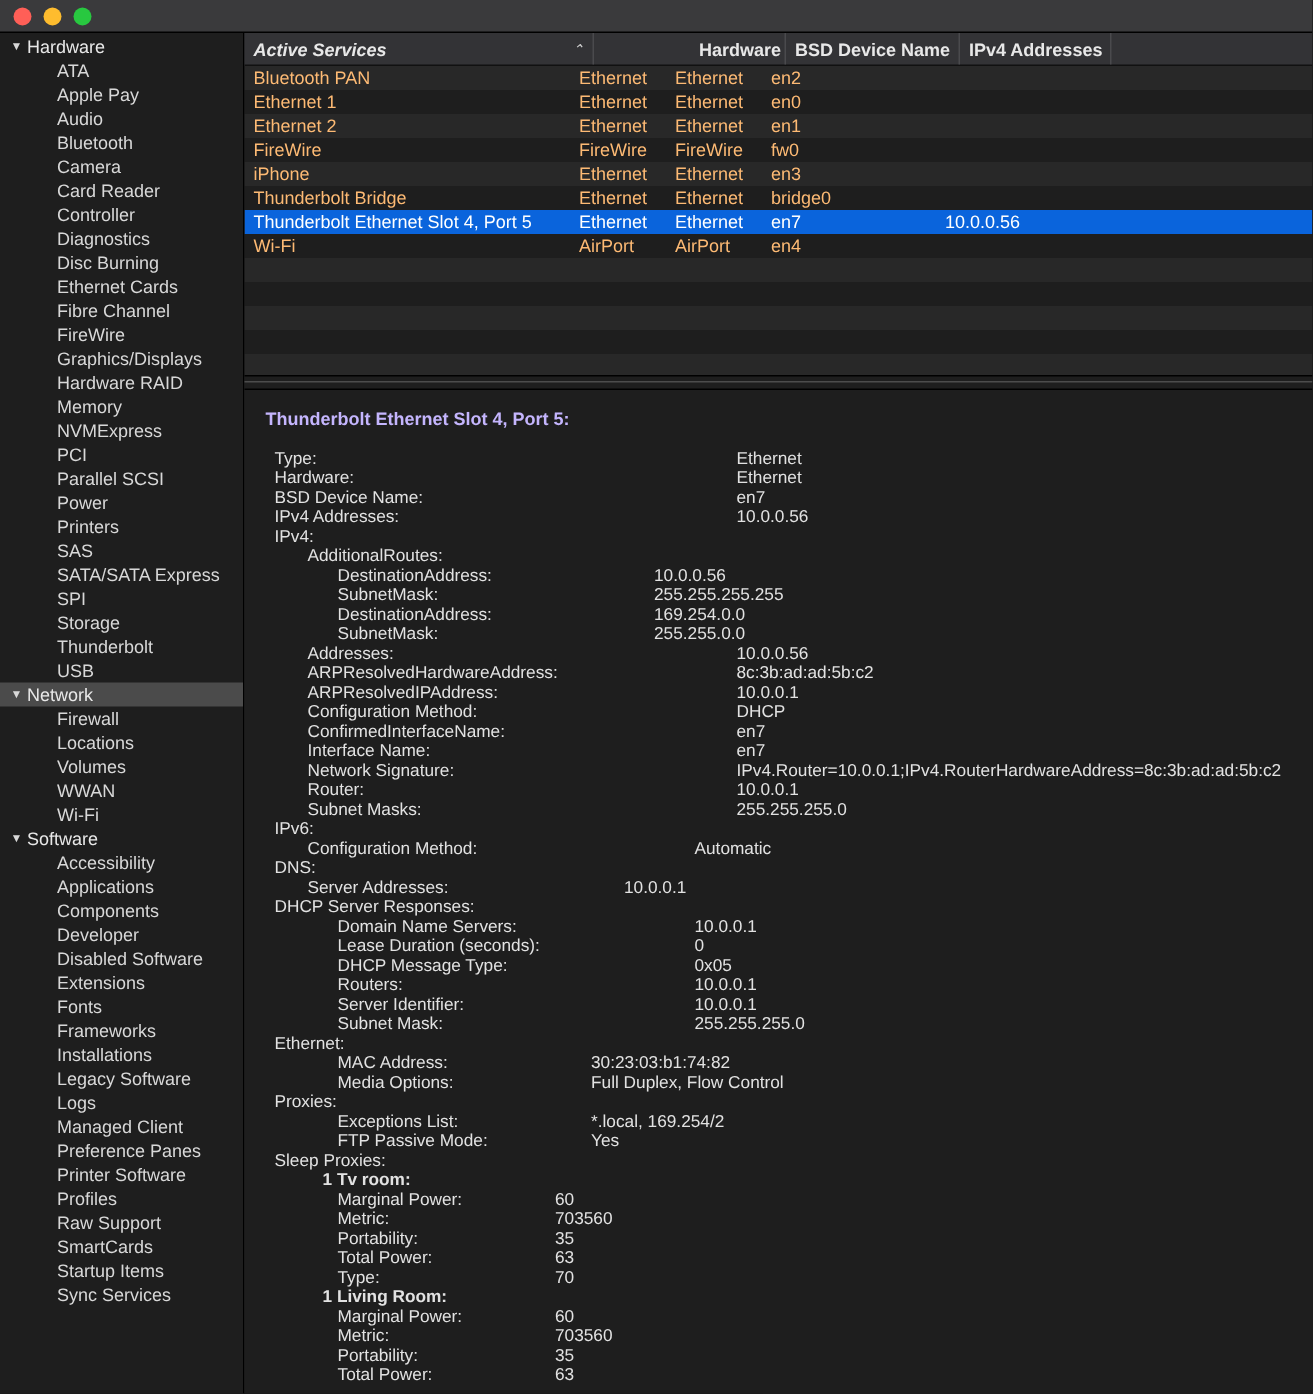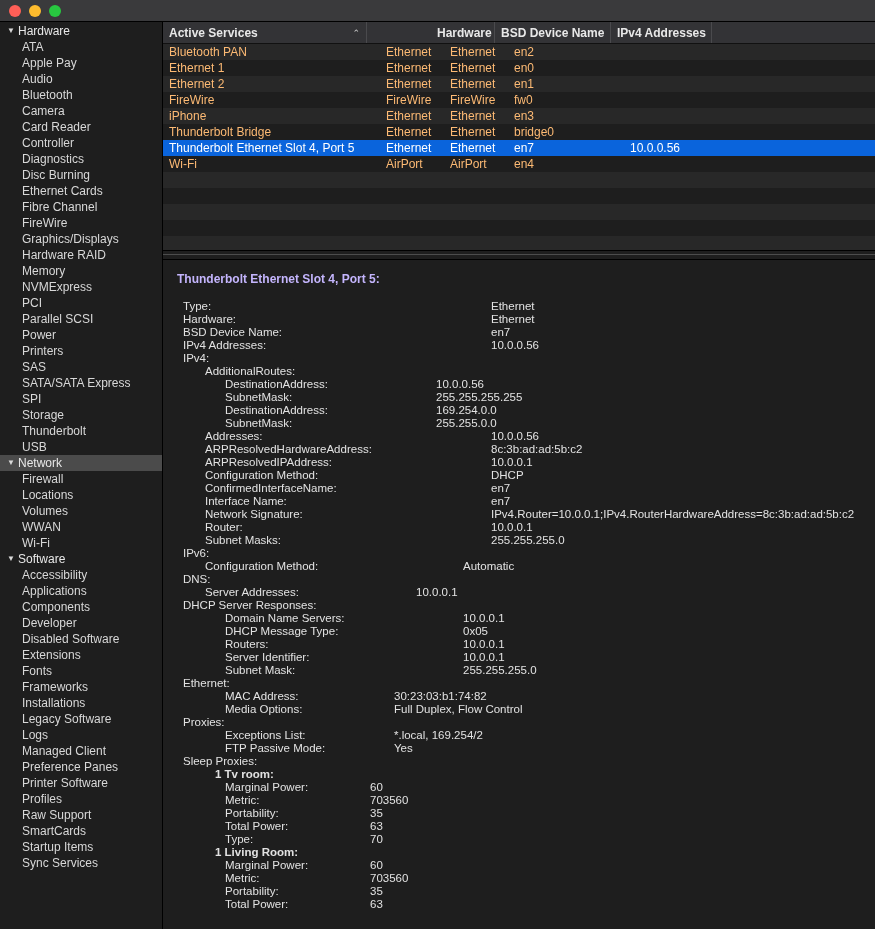--- a/index.html
+++ b/index.html
@@ -40,21 +40,21 @@
     overflow:hidden;
     padding-top:1px;
   }
   .side-row {
     height:16px; line-height:16px;
     font-size:12px; color:#d8d8d8;
     white-space:nowrap; overflow:hidden;
     display:flex; align-items:center;
   }
   .side-row.group { padding-left:7px; color:#e8e8e8; }
-  .side-row.child { padding-left:22px; }
+  .side-row.child { padding-left:38px; }
   .side-row.selected { background:#4b4b4b; }
   .tri {
     display:inline-block; width:9px; margin-right:2px;
     font-size:8px; line-height:16px; color:#d8d8d8;
   }
 
   
   .right { flex:1 1 auto; display:flex; flex-direction:column; min-width:0; background:#1e1e1e; }
 
   
@@ -66,21 +66,21 @@
     font-size:12px; font-weight:bold; color:#e8e8e8;
     position:relative;
   }
   .th {
     display:flex; align-items:center;
     padding-left:6px;
     border-right:1px solid #4a4a4d;
     overflow:hidden; white-space:nowrap;
     position:relative;
   }
-  .th.c0 { width:204px; }
+  .th.c0 { width:233px;font-style:italic; }
   .th.c1 { width:64px;margin-top:34px; }
   .th.c2 { width:64px; }
   .th.c3 { width:116px; }
   .th.c4 { width:101px; }
   .th.c5 { flex:1 1 auto; border-right:none; }
   .sortcaret {
     position:absolute; right:6px; top:50%; transform:translateY(-50%);
     font-size:9px; color:#cfcfcf; font-weight:normal;
   }
 
@@ -513,20 +513,24 @@
             </div>
             <div class="drow lvl0 vA">
               <span class="dlabel">DHCP Server Responses:</span>
               <span class="dval"></span>
             </div>
             <div class="drow lvl2 vB">
               <span class="dlabel">Domain Name Servers:</span>
               <span class="dval">10.0.0.1</span>
             </div>
             <div class="drow lvl2 vB">
+              <span class="dlabel">Lease Duration (seconds):</span>
+              <span class="dval">0</span>
+            </div>
+            <div class="drow lvl2 vB">
               <span class="dlabel">DHCP Message Type:</span>
               <span class="dval">0x05</span>
             </div>
             <div class="drow lvl2 vB">
               <span class="dlabel">Routers:</span>
               <span class="dval">10.0.0.1</span>
             </div>
             <div class="drow lvl2 vB">
               <span class="dlabel">Server Identifier:</span>
               <span class="dval">10.0.0.1</span>

